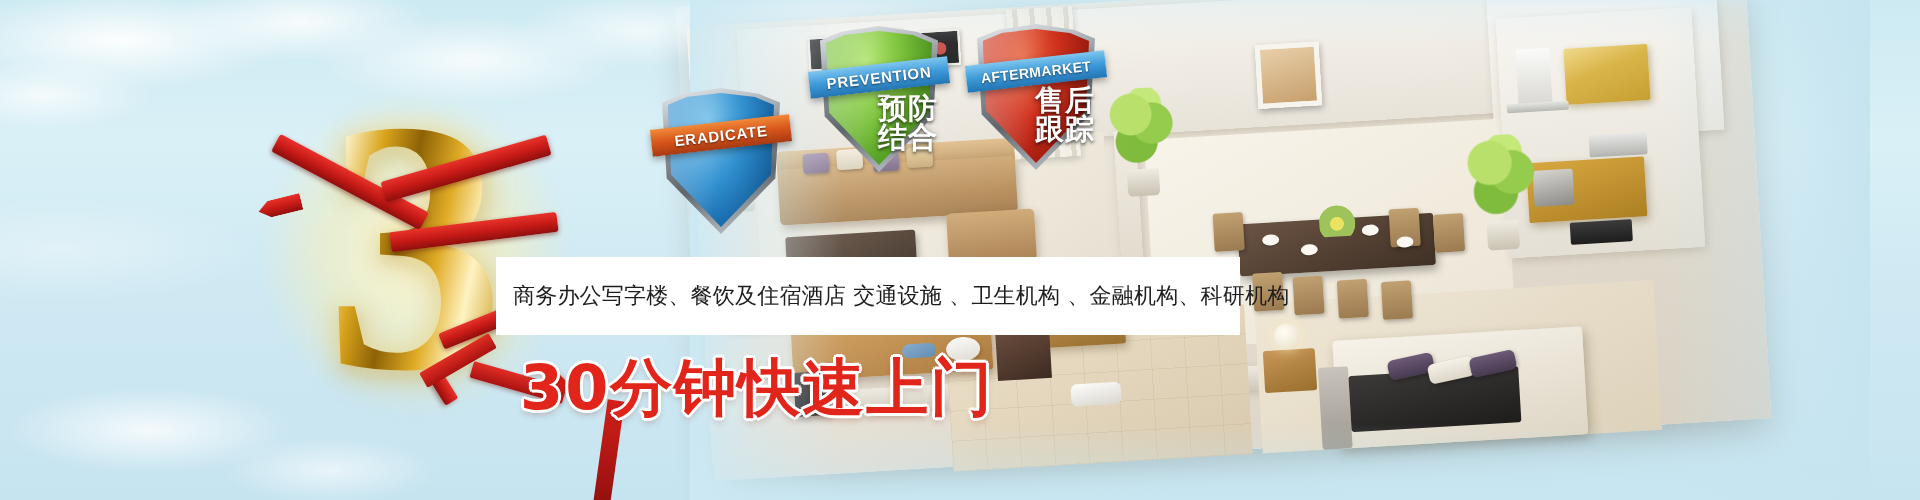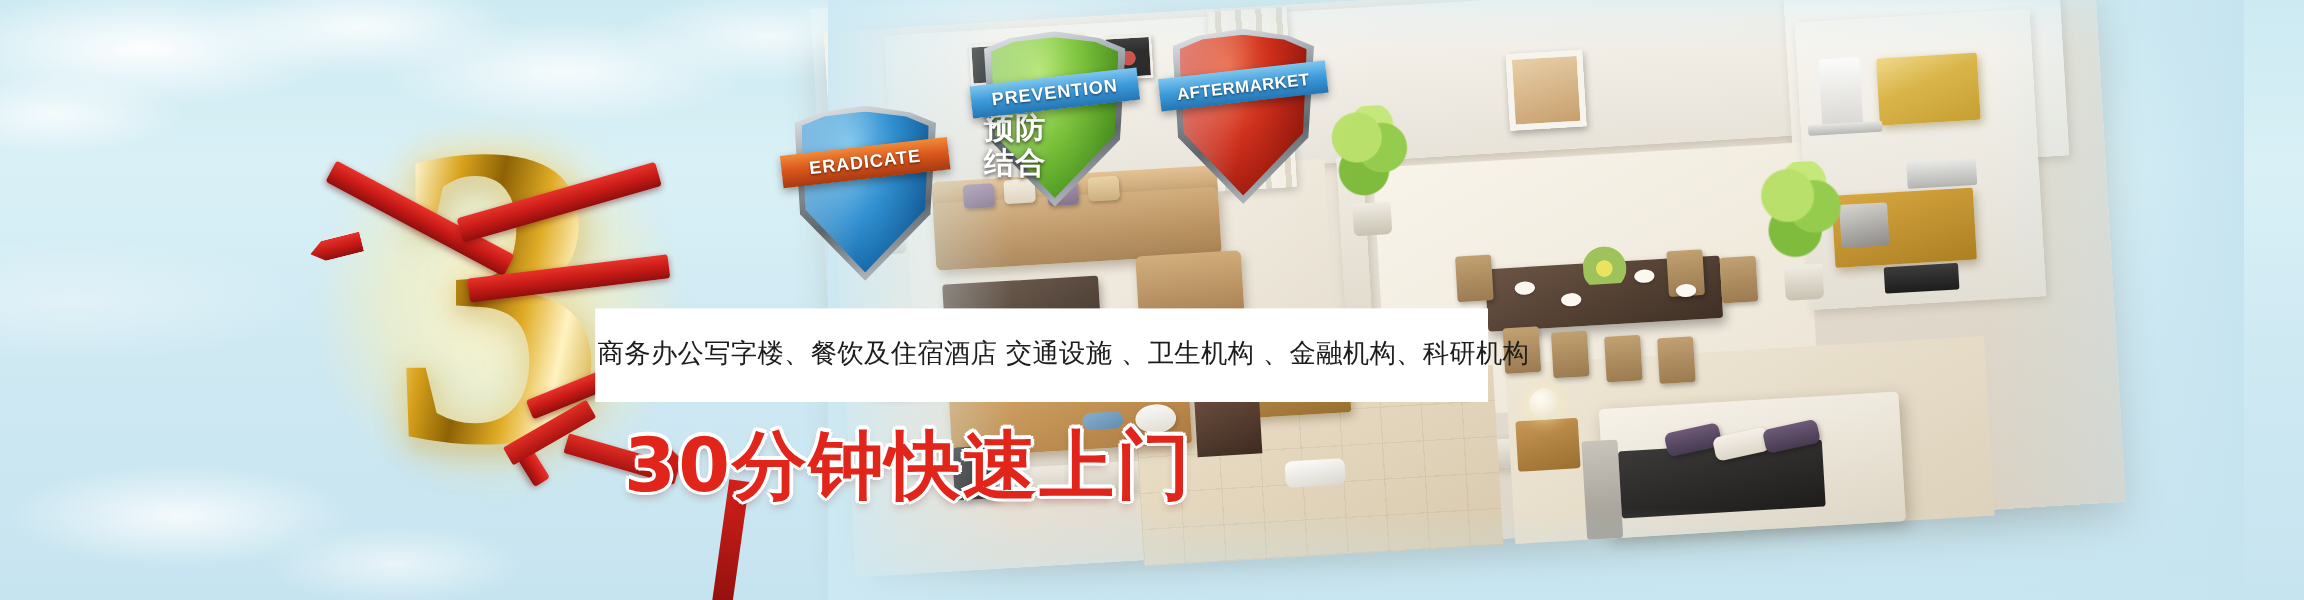--- a/index.html
+++ b/index.html
@@ -414,24 +414,24 @@
     font-family: "Liberation Sans", sans-serif;
     font-weight: 700;
     font-size: 15px;
     letter-spacing: .8px;
     color: #ffffff;
     text-shadow: 0 1px 2px rgba(0,0,0,.55);
     white-space: nowrap;
   }
   .shield-cn {
     position: absolute; left: 0; right: 0;
-    text-align: left;
-    font-family: Liberation Mono, monospace;
+    text-align: right;
+    font-family: Liberation Serif, serif;
     font-weight: 700;
-    font-size: 25px;
+    font-size: 29px;
     line-height: 29px;
     color: #ffffff;
     text-shadow: 0 2px 3px rgba(0,0,0,.5), 0 0 6px rgba(0,0,0,.3);
     letter-spacing: 1px;
   }
 
   
   #shield-eradicate { left: 662px; top: 88px; }
   #shield-eradicate .shield-face {
     background: radial-gradient(ellipse at 38% 22%, #74c0ea 0%, #2f8fd0 42%, #1464a5 78%, #0d4b80 100%);
@@ -466,21 +466,21 @@
   #shield-aftermarket .shield-cn { top: 62px; }
 
   
   .text-panel {
     position: absolute;
     left: 496px; top: 257px;
     width: 744px; height: 78px;
     background: #ffffff;
     display: flex; flex-direction: column;
     justify-content: center;
-    padding: 0 2px;
+    padding: 0 17px;
     box-sizing: border-box;
   }
   .text-panel p {
     margin: 0;
     font-family: "DejaVu Sans", "Liberation Sans", sans-serif;
     font-size: 22px;
     line-height: 36px;
     color: #1d1d1d;
     white-space: nowrap;
     letter-spacing: .2px;
@@ -640,20 +640,24 @@
     </div>
     <div class="shield-band">
       <span>PREVENTION</span>
     </div>
   </div>
 
   <div class="shield" id="shield-aftermarket">
     <div class="shield-rim"></div>
     <div class="shield-face"></div>
     <div class="shield-gloss"></div>
+    <div class="shield-cn">
+      <div>售后</div>
+      <div>跟踪</div>
+    </div>
     <div class="shield-band">
       <span>AFTERMARKET</span>
     </div>
   </div>
 
   <div class="text-panel">
     <p>商务办公写字楼、餐饮及住宿酒店 交通设施 、卫生机构 、金融机构、科研机构</p>
   </div>
 
   <div class="headline">30分钟快速上门</div>

